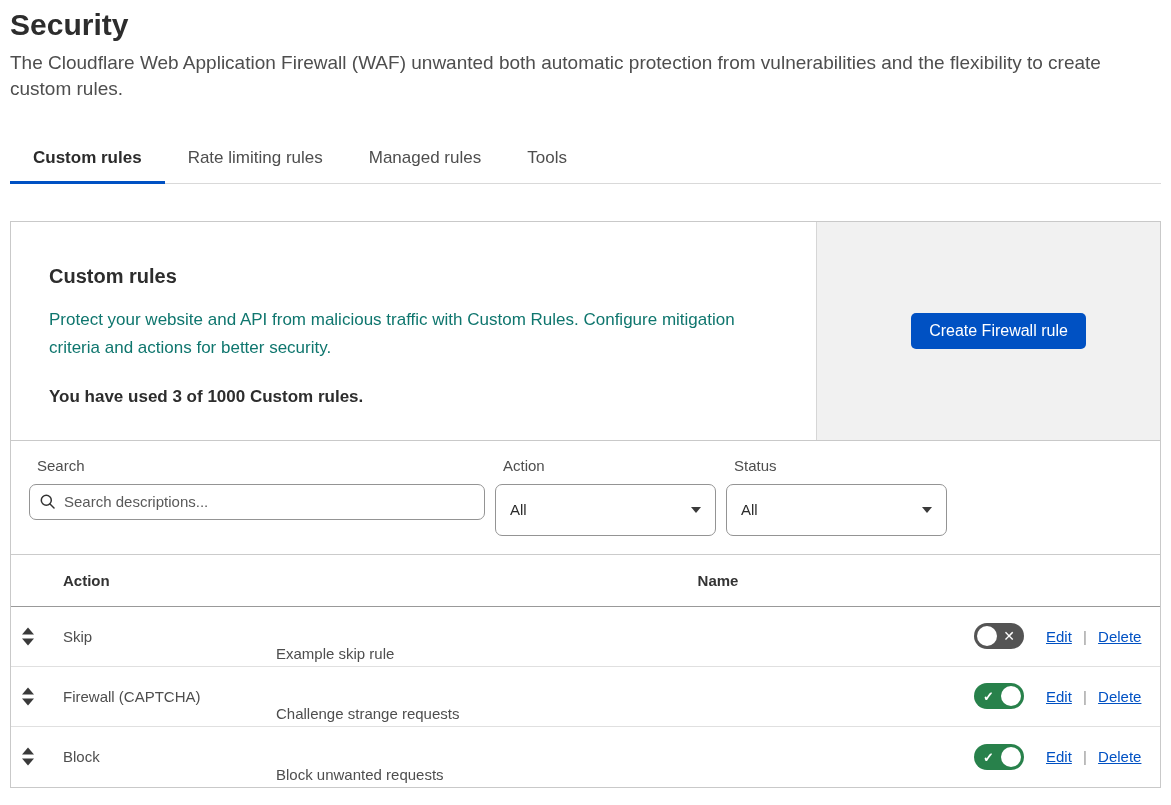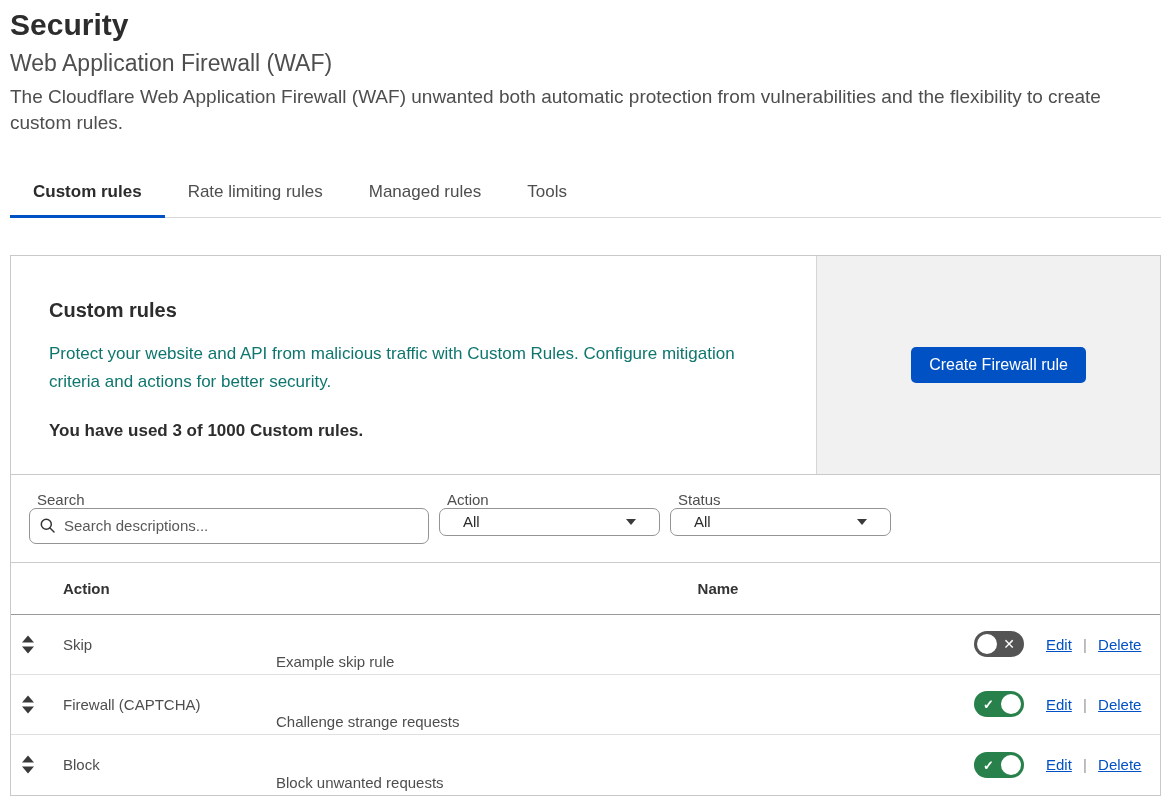--- a/index.html
+++ b/index.html
@@ -30,30 +30,30 @@
   .card-title { font-size: 20px; font-weight: 700; margin: 0 0 18px 0; color: #2d2d2d; }
   .card-desc { font-size: 17px; color: #0f766e; line-height: 1.6; margin: 0 0 26px 0; max-width: 742px; }
   .card-usage { font-size: 17px; font-weight: 700; color: #2d2d2d; margin: 0; }
   .primary-btn {
     background: var(--accent-blue, #0051c3); color: #fff; border: none; border-radius: 5px;
     font-size: 16px; padding: 9px 18px; cursor: pointer; font-family: inherit;
   }
 
   
   .filters { display: flex; gap: 10px; padding: 16px 18px 18px 18px; border-bottom: 1px solid #cbcbcb; }
-  .filter-label { display: block; font-size: 15px; color: #4e4e4e; margin: 0 0 0 8px; }
+  .filter-label { display: block; font-size: 15px; color: #4e4e4e; margin: 0 0 10px 8px; }
   .search-box {
-    width: 400px; height: 36px; border: 1px solid #949494; border-radius: 7px;
+    width: 456px; height: 36px; border: 1px solid #949494; border-radius: 7px;
     display: flex; align-items: center; padding: 0 10px; background: #fff;
   }
   .search-box input { border: none; outline: none; flex: 1; font-size: 15px; font-family: inherit; color: #2b2b2b; margin-left: 7px; background: transparent; }
   .search-box input::placeholder { color: #595959; opacity: 1; }
   .select-box {
-    width: 221px; height: 28px; border: 1px solid #949494; border-radius: 7px;
-    display: flex; align-items: center; justify-content: space-between; padding: 0 23px;
+    width: 221px; height: 52px; border: 1px solid #949494; border-radius: 7px;
+    display: flex; align-items: center; justify-content: space-between; padding: 0 14px;
     font-size: 15px; color: #2b2b2b; cursor: pointer; background: #fff;
   }
   .caret { width: 0; height: 0; border-left: 5px solid transparent; border-right: 5px solid transparent; border-top: 6px solid #3a3a3a; }
 
   
   .table-head { display: flex; padding: 17px 0; border-bottom: 1px solid #999; font-size: 15px; font-weight: 700; color: #333; }
   .th-spacer { width: 52px; }
   .th-action { width: 213px; }
   .th-name { flex: 1; text-align: center; }
   .row { display: flex; align-items: center; height: 60px; border-bottom: 1px solid #e0e0e0; font-size: 15px; color: #4e4e4e; background: #fff; }
@@ -78,21 +78,20 @@
   .toggle.on  .glyph { left: 9px; font-weight: 700; }
 
   .handle-svg { display: block; }
 </style>
 </head>
 <body>
 
 <div class="page">
 
   <h1 class="page-title">Security</h1>
-  <h2 class="page-subtitle">Web Application Firewall (WAF)</h2>
   <p class="page-desc">The Cloudflare Web Application Firewall (WAF) unwanted both automatic protection from vulnerabilities and the flexibility to create custom rules.</p>
 
   <div class="tabs" id="tabs">
       <div class="tab active">Custom rules</div>
       <div class="tab">Rate limiting rules</div>
       <div class="tab">Managed rules</div>
       <div class="tab">Tools</div>
     </div>
 
   <div class="card">

